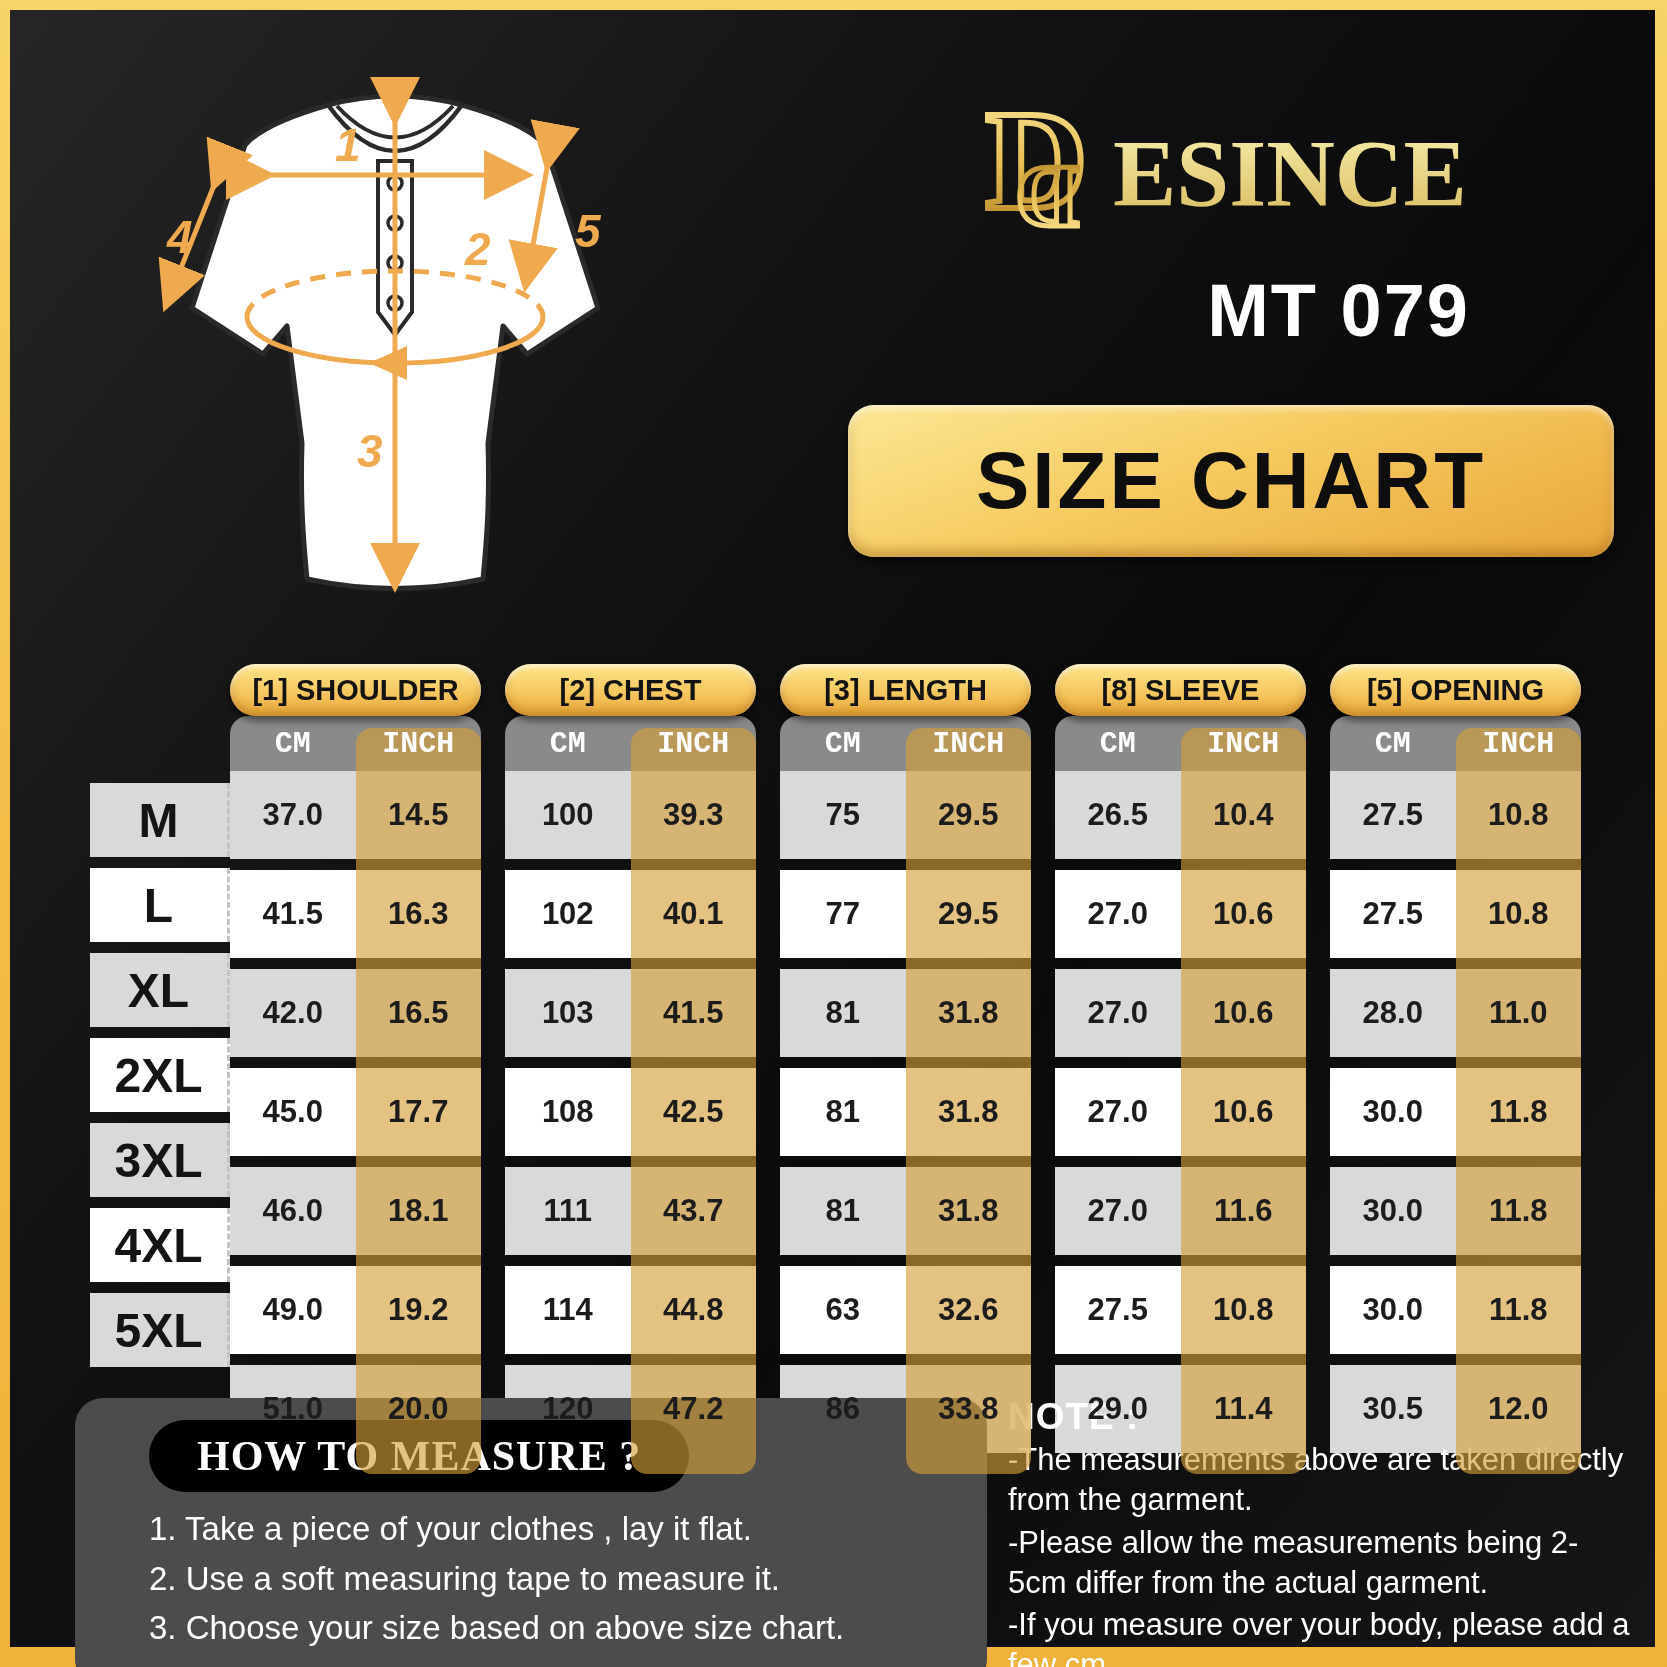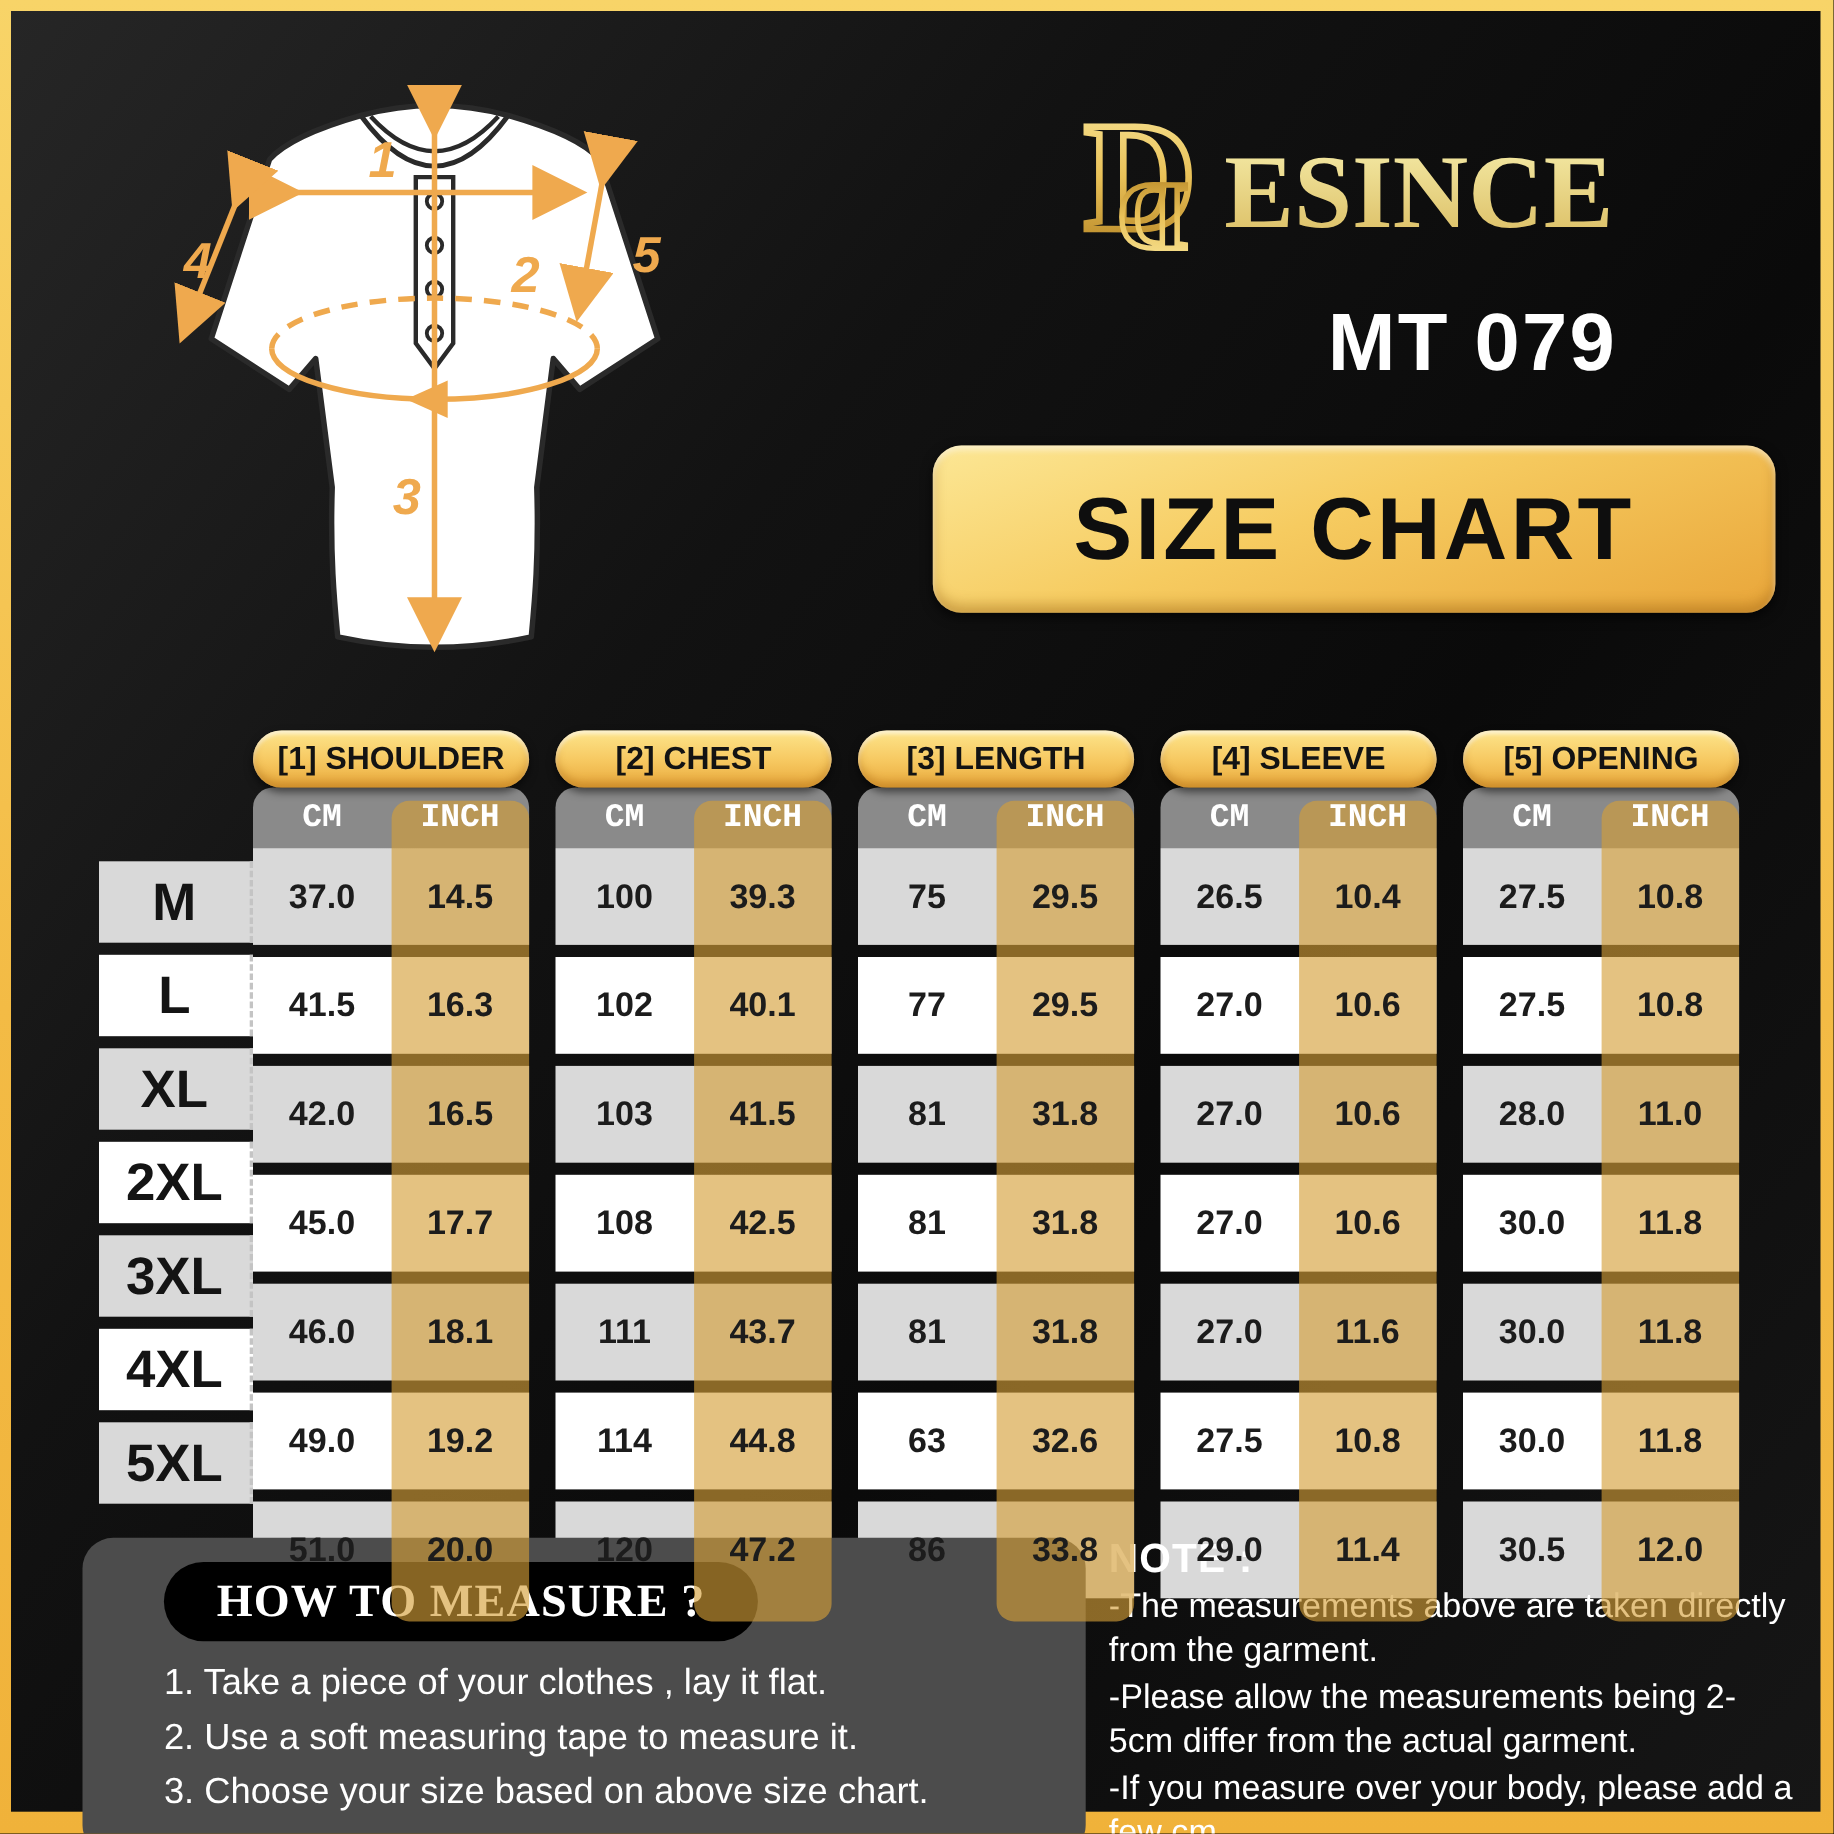--- a/index.html
+++ b/index.html
@@ -237,21 +237,21 @@
             <span class="val">32.6</span>
           </div>
       <div class="grp-row row-a">
             <span class="val">86</span>
             <span class="val">33.8</span>
           </div>
       <div class="inch-overlay"></div>
     </div>
 
     <div class="group">
-      <div class="group-pill">[4] SLEEVE</div>
+      <div class="group-pill">[8] SLEEVE</div>
       <div class="subhead">
         <span>CM</span>
         <span>INCH</span>
       </div>
       <div class="grp-row row-a">
             <span class="val">26.5</span>
             <span class="val">10.4</span>
           </div>
       <div class="grp-row row-b">
             <span class="val">27.0</span>

